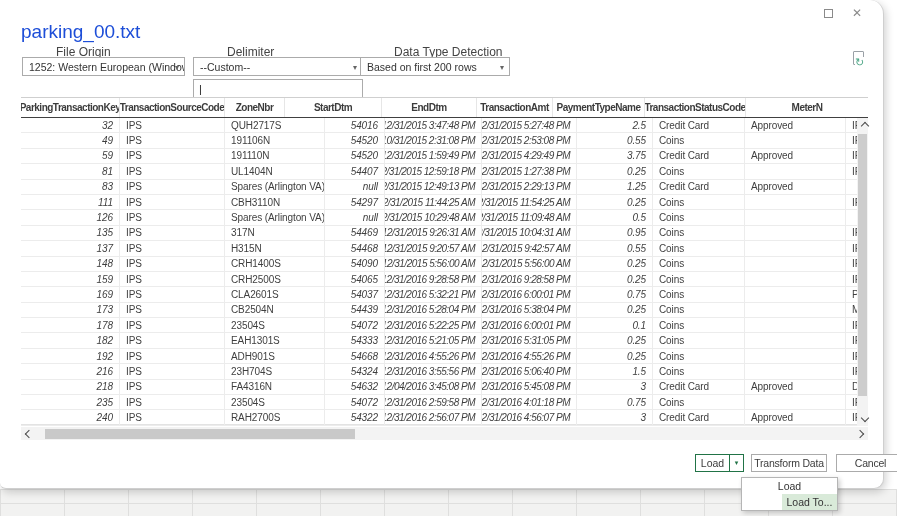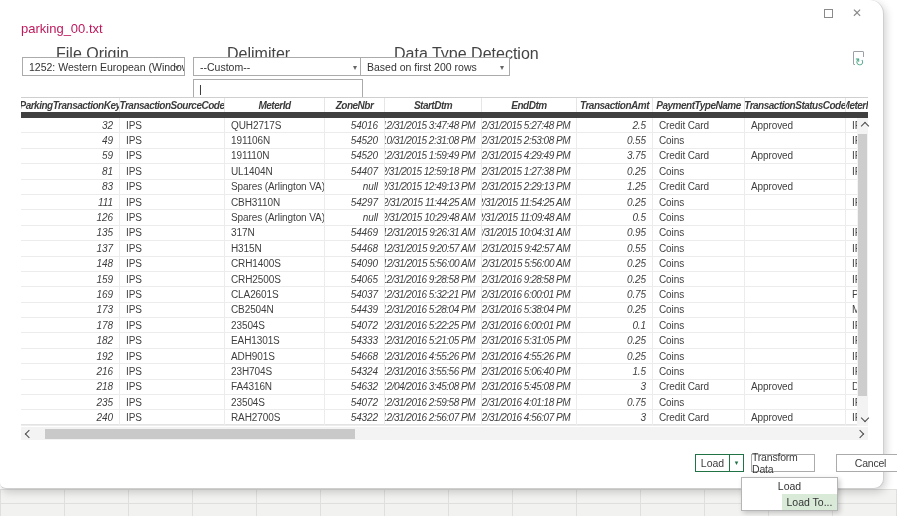--- a/index.html
+++ b/index.html
@@ -17,42 +17,42 @@
   
   .dialog { position:absolute; left:0; top:0; width:884px; height:489px; background:#fff; z-index:10;
     border:1px solid #cfcfcf; border-left:none; border-top:none;
     border-radius:0 14px 10px 6px; box-shadow:2px 3px 8px rgba(0,0,0,.18); }
 
   .win-controls { position:absolute; top:5px; right:18px; display:flex; gap:13px; align-items:center; }
   .win-btn { width:16px; height:16px; display:flex; align-items:center; justify-content:center; cursor:pointer; }
   .restore-glyph { width:9px; height:9px; border:1.2px solid #8a8a8a; }
   .close-glyph { color:#8a8a8a; font-size:12px; line-height:12px; }
 
-  .title { position:absolute; left:21px; top:21px; font-size:13px; font-weight:400; color:#be185d; letter-spacing:0; }
-
-  .field-label { position:absolute; font-size:16px; color:#444; top:45px;padding-left:34px; }
+  .title { position:absolute; left:21px; top:21px; font-size:19px; font-weight:400; color:#1d4ed8; letter-spacing:0; }
+
+  .field-label { position:absolute; font-size:12px; color:#444; top:45px;padding-left:34px; }
   .lbl-origin { left:22px; } .lbl-delim { left:193px; } .lbl-dtd { left:360px; }
 
   .select { position:absolute; top:57px; height:19px; border:1px solid #ababab; background:#fff;
     font-size:10.5px; color:#333; padding:0 18px 0 6px; display:flex; align-items:center;
     white-space:nowrap; overflow:hidden; cursor:pointer; }
   .sel-origin { left:22px; width:163px; } .sel-delim { left:193px; width:170px; } .sel-dtd { left:360px; width:150px; }
   .sel-arrow { position:absolute; right:5px; top:5px; font-size:8px; color:#666; }
 
   .custom-input { position:absolute; left:193px; top:79px; width:170px; height:19px;
     border:1px solid #ababab; font-size:11px; color:#222; padding:0 5px; font-family:"Liberation Sans",sans-serif; }
 
   .refresh { position:absolute; right:16px; top:51px; width:15px; height:18px; cursor:pointer; }
   .refresh .doc { position:absolute; left:1px; top:0; width:11px; height:14px; border:1px solid #9aa0a6; border-radius:1px; background:#fff; }
   .refresh .spin { position:absolute; left:3px; top:6px; font-size:11px; line-height:11px; color:#4ba585; background:#fff; }
 
   
   .table-wrap { position:absolute; left:21px; top:97px; width:847px; height:328px;
     border-top:1px solid #cfcfcf; border-bottom:1px solid #e3e3e3; background:#fff; }
-  .thead { display:flex; height:20px; border-bottom:6px solid #404040;font-style:italic; }
+  .thead { display:flex; height:20px; border-bottom:1px solid #404040; }
   .th { font-size:10px; font-weight:bold; color:#3c3c3c; letter-spacing:-0.5px; text-align:center;
     display:flex; align-items:center; justify-content:center; border-right:1px solid #e6e6e6;
     white-space:nowrap; overflow:hidden; }
   .tr { display:flex; height:15.4px; border-bottom:1px solid #ececec; }
   .td { font-size:10px; color:#3f3f3f; letter-spacing:-0.1px; padding:0 6px; border-right:1px solid #ececec;
     white-space:nowrap; overflow:hidden; display:flex; align-items:center; }
   .td.num { justify-content:flex-end; font-style:italic; }
   .td.txt { justify-content:flex-start; }
   .c1{width:99px;} .c2{width:105px;} .c3{width:100px;} .c4{width:60px;} .c5{width:97px;}
   .c6{width:95px;} .c7{width:76px;} .c8{width:92px;} .c9{width:101px;} .c10{flex:1; border-right:none;}
@@ -72,21 +72,21 @@
   .hscroll .arr { width:16px; height:13px; display:flex; align-items:center; justify-content:center; cursor:pointer; }
   .hscroll .arr.rt { position:absolute; right:0; }
   .hthumb { position:absolute; left:24px; top:1.5px; width:310px; height:10px; background:#c9c9c9; cursor:pointer; }
 
   
   .btn { position:absolute; top:454px; height:18px; background:#fff; border:1px solid #ababab;
     font-size:10.5px; color:#3c3c3c; display:flex; align-items:center; justify-content:center; cursor:pointer; letter-spacing:-0.2px; }
   .load-split { position:absolute; top:454px; left:695px; height:18px; display:flex; border:1px solid #217346; background:#fff; cursor:pointer; }
   .load-main { width:33px; display:flex; align-items:center; justify-content:center; font-size:10.5px; color:#3c3c3c; }
   .load-arrow { width:14px; border-left:1px solid #217346; display:flex; align-items:center; justify-content:center; font-size:7px; color:#217346; }
-  .btn-transform { left:751px; width:64px; }
+  .btn-transform { left:751px; width:76px; }
   .btn-cancel { left:836px; width:69px; }
 
   
   .menu { position:absolute; left:741px; top:477px; width:97px; z-index:50; background:#fff;
     border:1px solid #b5b5b5; box-shadow:2px 2px 5px rgba(0,0,0,.2); }
   .menu-item { height:16px; font-size:10.5px; color:#333; display:flex; align-items:center; justify-content:center; cursor:pointer; }
   .menu-item.hl { background:#d9ead9;margin-left:40px; }
 </style>
 </head>
 <body>
@@ -129,21 +129,20 @@
 
     <div class="refresh">
       <span class="doc"></span>
       <span class="spin">↻</span>
     </div>
 
     <div class="table-wrap">
       <div class="thead" id="thead">
           <div class="th c1">ParkingTransactionKey</div>
           <div class="th c2">TransactionSourceCode</div>
-          <div class="th c3">MeterId</div>
           <div class="th c4">ZoneNbr</div>
           <div class="th c5">StartDtm</div>
           <div class="th c6">EndDtm</div>
           <div class="th c7">TransactionAmt</div>
           <div class="th c8">PaymentTypeName</div>
           <div class="th c9">TransactionStatusCode</div>
           <div class="th c10">MeterN</div>
         </div>
       <div id="tbody">
           <div class="tr">

